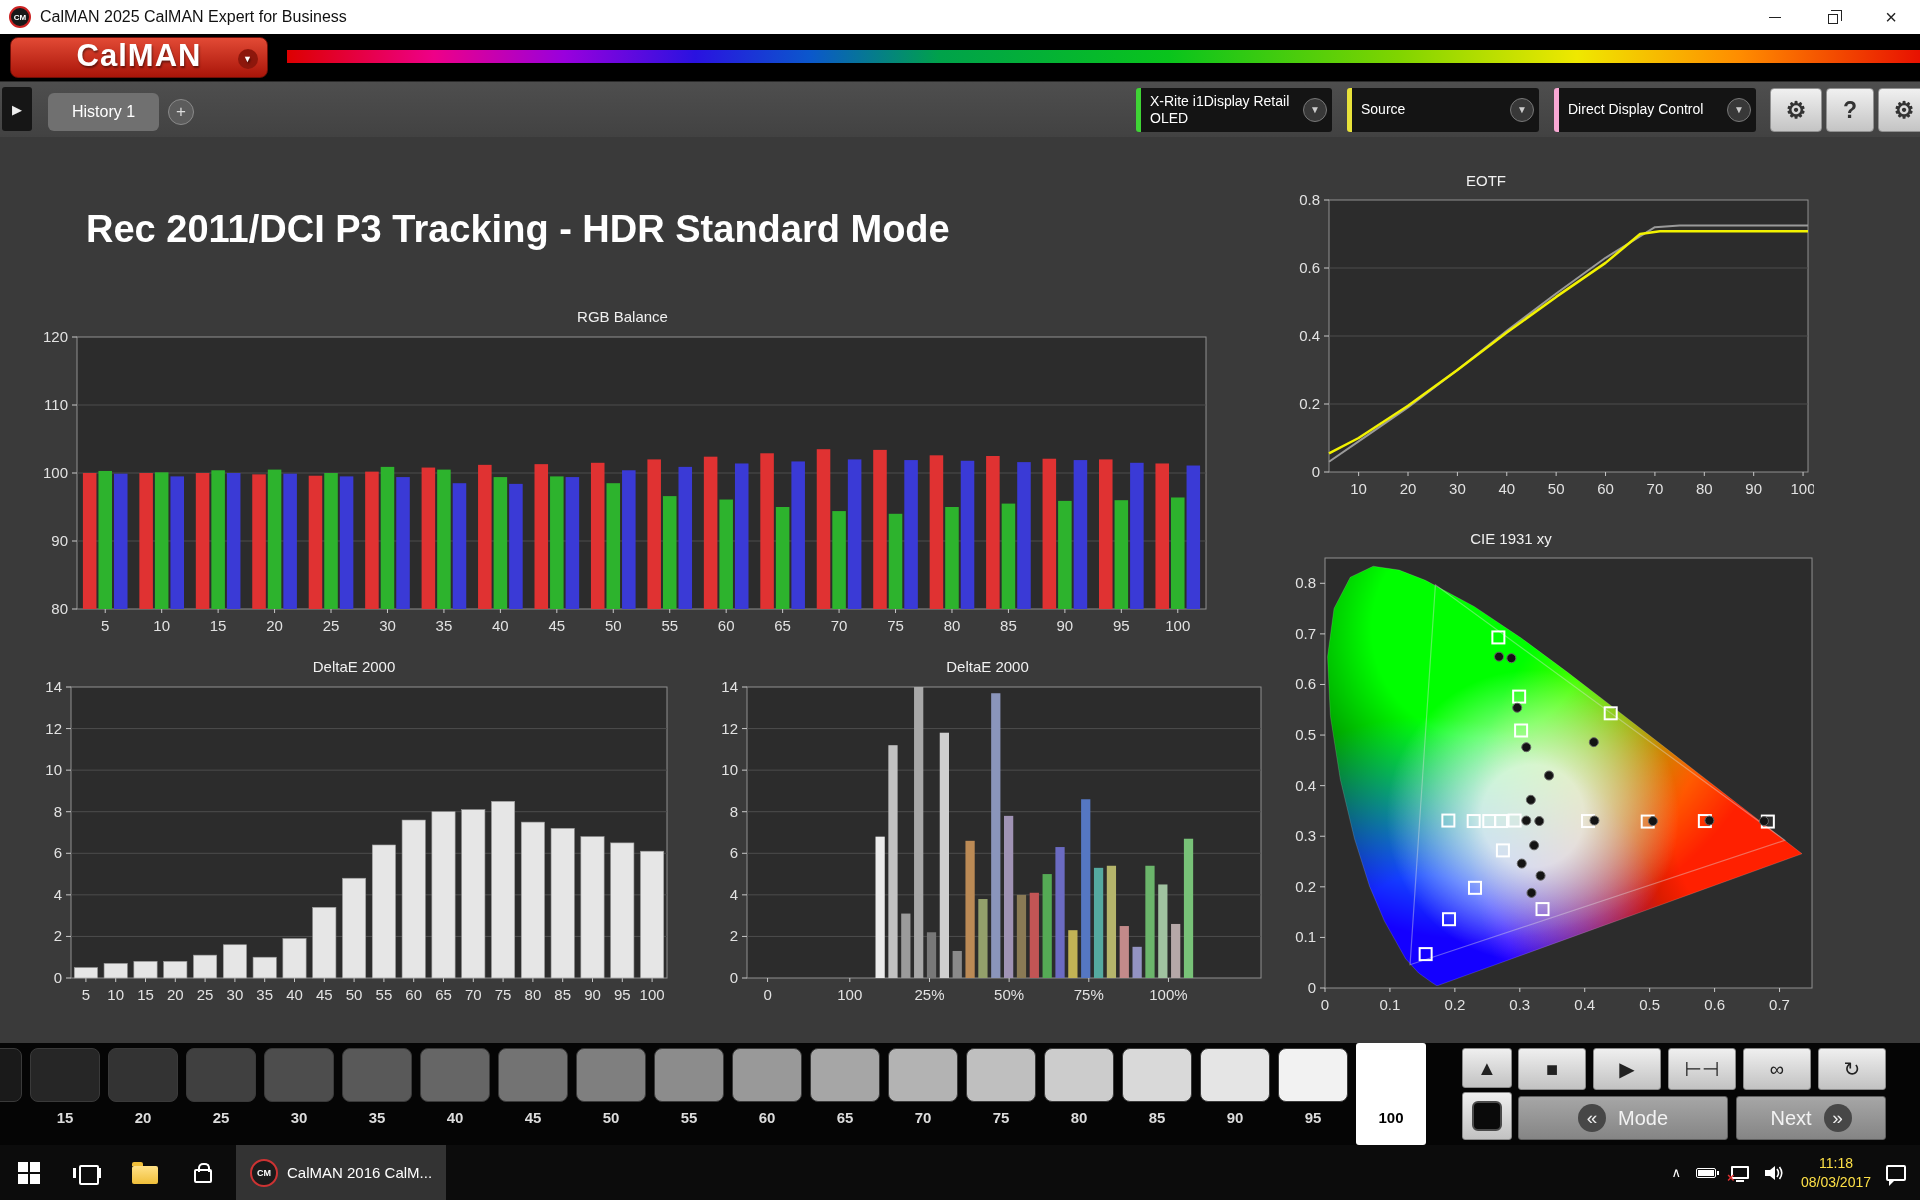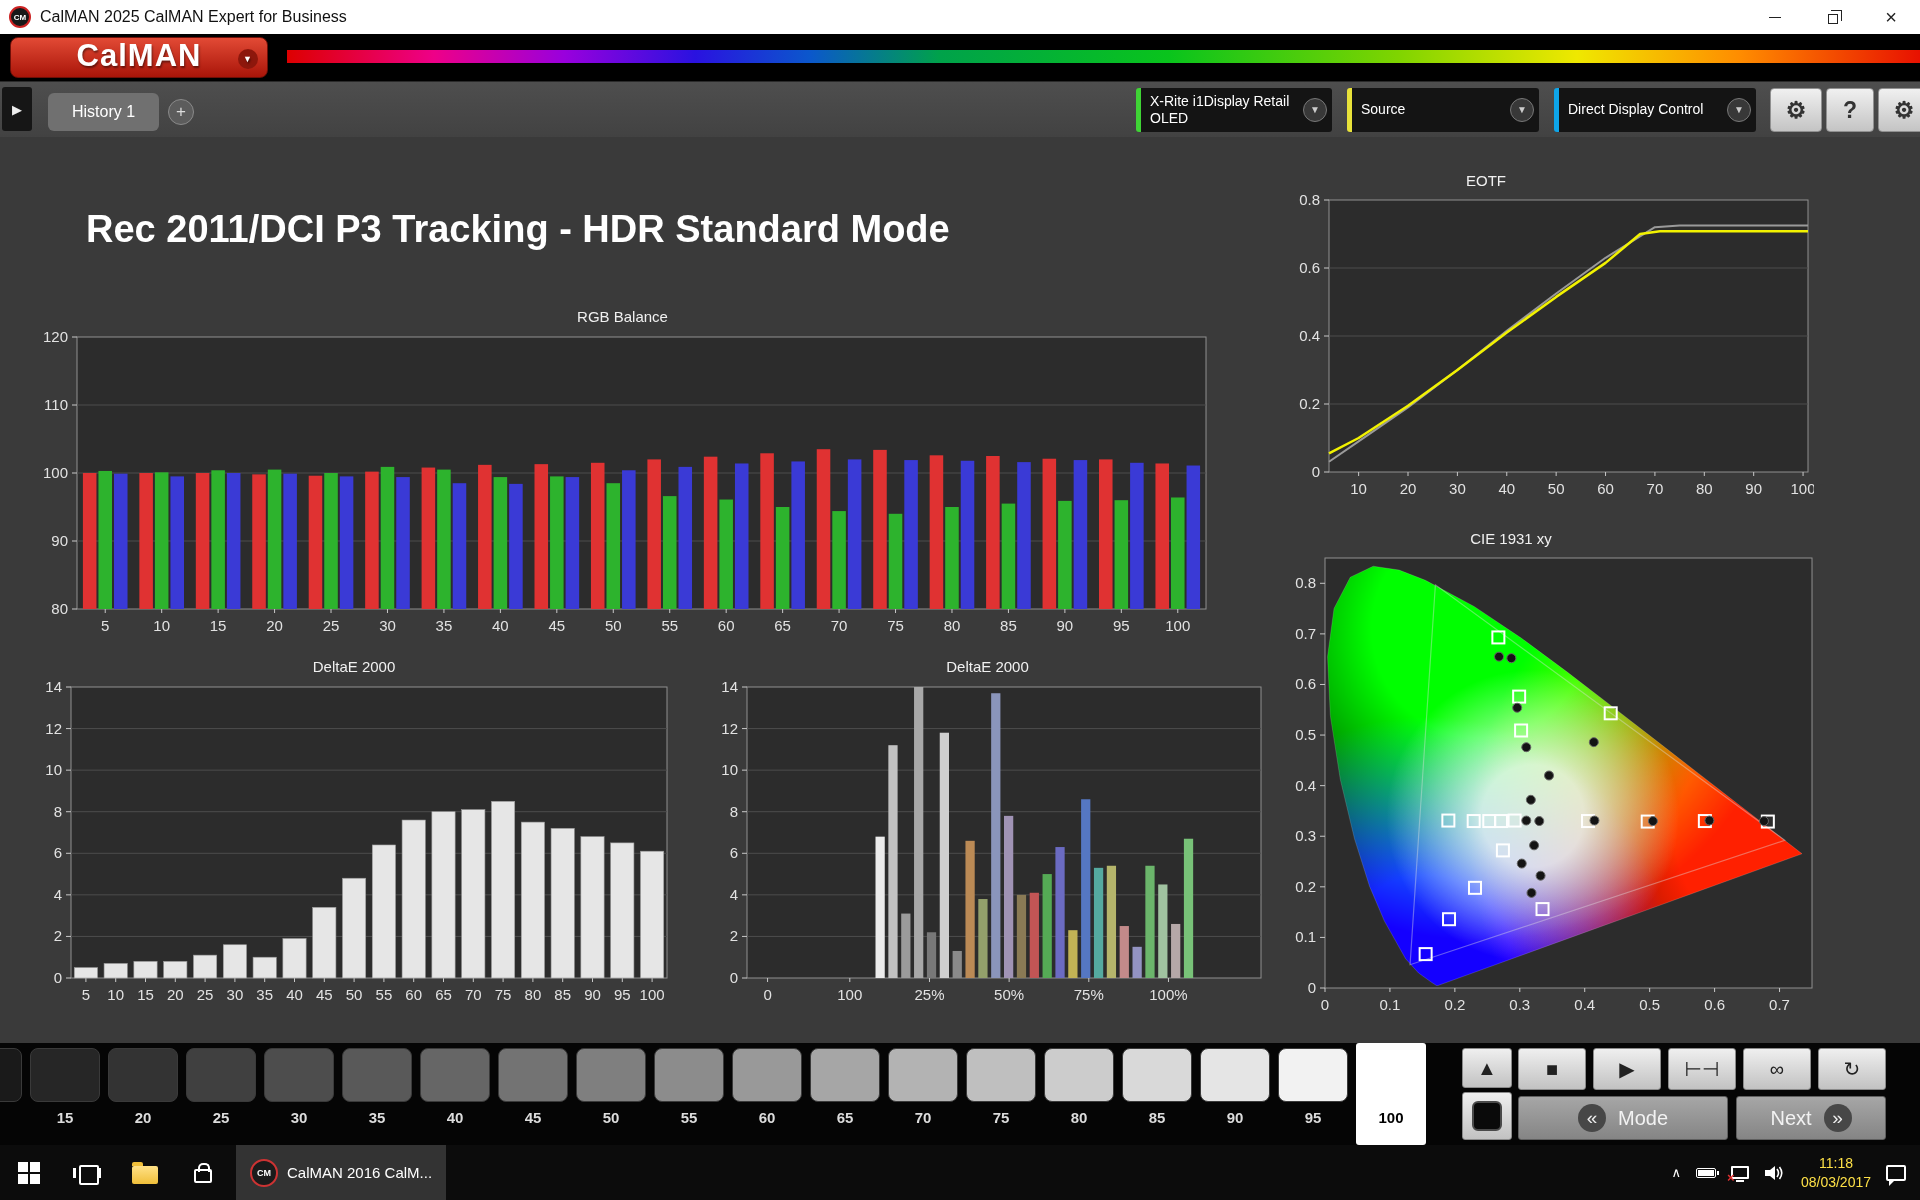--- a/index.html
+++ b/index.html
@@ -137,21 +137,21 @@
 <div class="dd" style="left:1136px;width:196px;border-left:5px solid #3fd435">
   <span>X-Rite i1Display Retail</span>
   <span>OLED</span>
   <span class="dd-arrow">▼</span>
 </div>
 <div class="dd" style="left:1347px;width:192px;border-left:5px solid #e8e23a">
   <span>Source</span>
   <span></span>
   <span class="dd-arrow">▼</span>
 </div>
-<div class="dd" style="left:1554px;width:202px;border-left:5px solid #0ea5e9">
+<div class="dd" style="left:1554px;width:202px;border-left:5px solid #f9a8d4">
   <span>Direct Display Control</span>
   <span></span>
   <span class="dd-arrow">▼</span>
 </div>
 <div class="tool-btn" style="left:1770px;width:52px">
     <span>⚙</span>
   </div>
 <div class="tool-btn" style="left:1826px;width:48px">
     <span>?</span>
   </div>

